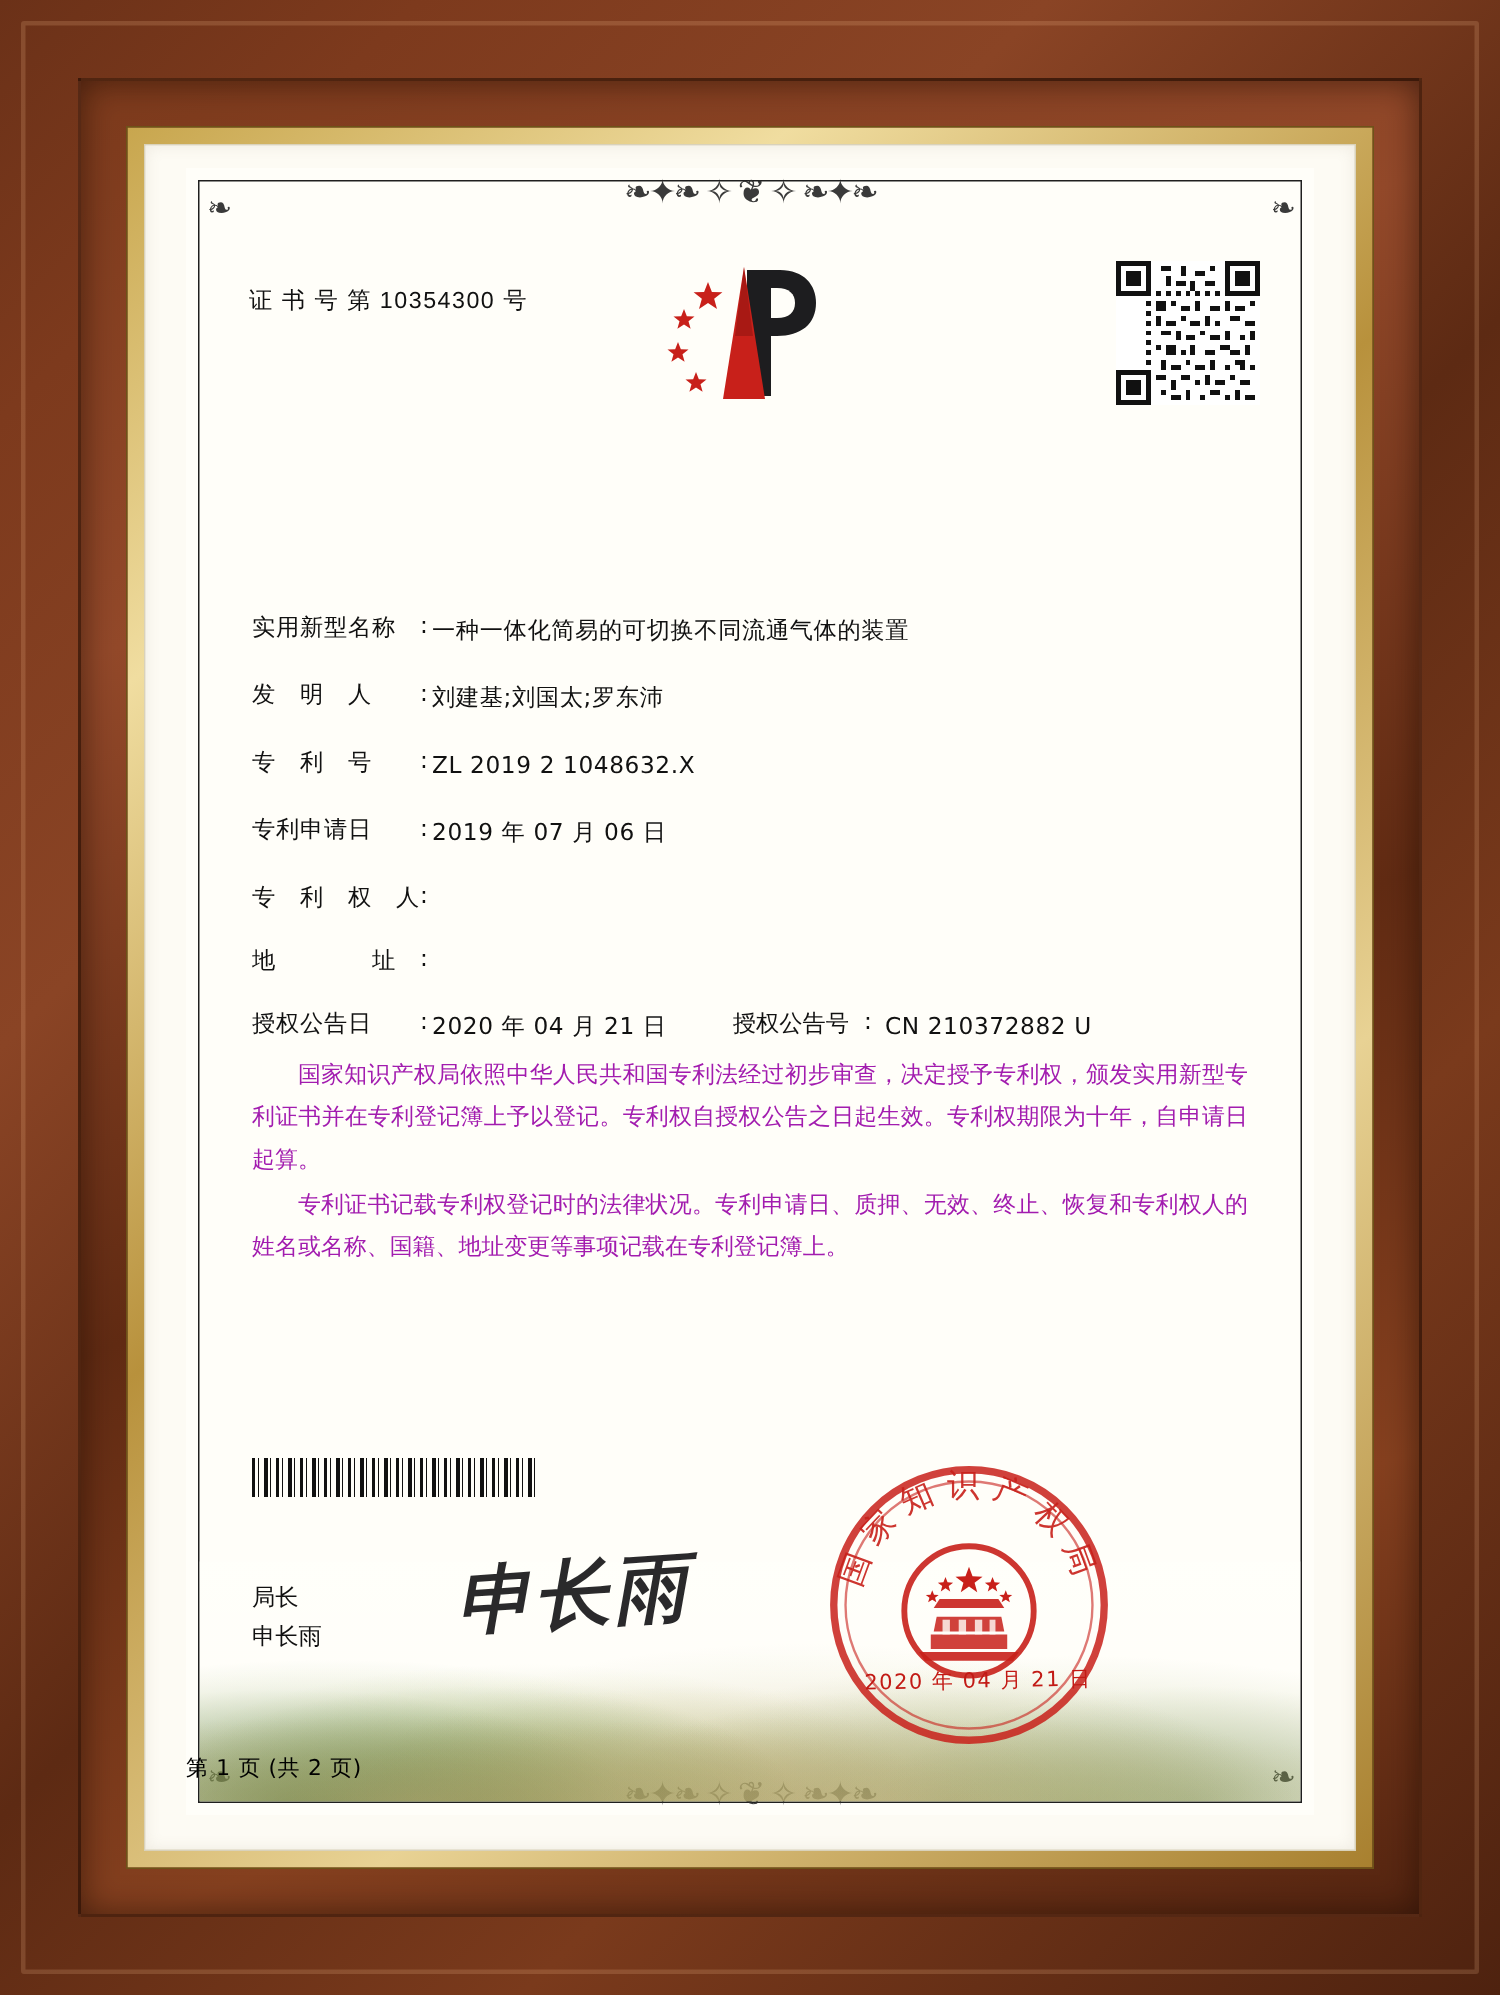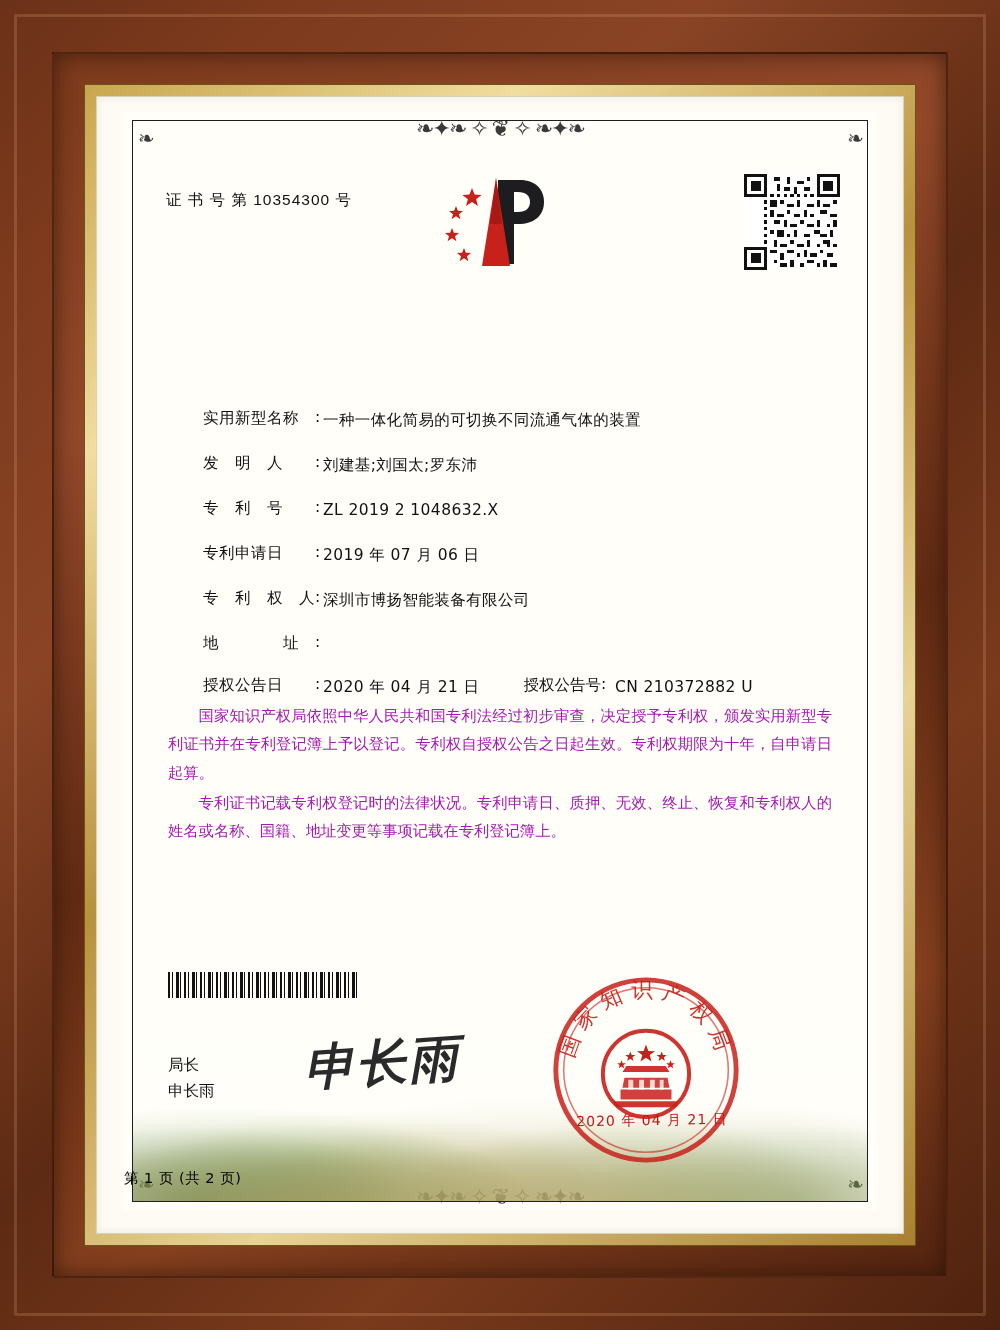--- a/index.html
+++ b/index.html
@@ -144,37 +144,37 @@
   .row {
     display: flex;
     align-items: flex-start;
     margin-bottom: 21px;
   }
   .row .lab {
     width: 112px;
     flex: 0 0 112px;
     white-space: nowrap;
     letter-spacing: 0.5px;
-    margin-left: 35px;
   }
   .row .sep { flex: 0 0 8px; }
   .row .val {
     flex: 1 1 auto;
     letter-spacing: 0.4px;
     line-height: 1.55;
   }
   .row.pair { margin-bottom: 16px; }
   .pair-left { display: flex; }
   .pair-left .lab { width: 112px; flex: 0 0 112px; }
   .pair-right {
     display: flex;
     margin-left: 44px;
   }
   .pair-right .lab2 {
     white-space: nowrap;
+    margin-right: 10px;
   }
 
   
   .paras {
     position: absolute;
     left: 44px; top: 590px;
     width: 664px;
     font-size: 15.3px;
     color: #a21caf;
     line-height: 1.85;
@@ -467,21 +467,20 @@
 
     <div class="row">
       <div class="lab">专利申请日</div>
       <div class="sep">:</div>
       <div class="val">2019 年 07 月 06 日</div>
     </div>
 
     <div class="row">
       <div class="lab">专　利　权　人</div>
       <div class="sep">:</div>
-      <div class="val">深圳市博扬智能装备有限公司</div>
     </div>
 
     <div class="row">
       <div class="lab">地　　　　址</div>
       <div class="sep">:</div>
     </div>
 
     <div class="row pair">
       <div class="pair-left">
         <div class="lab">授权公告日</div>

